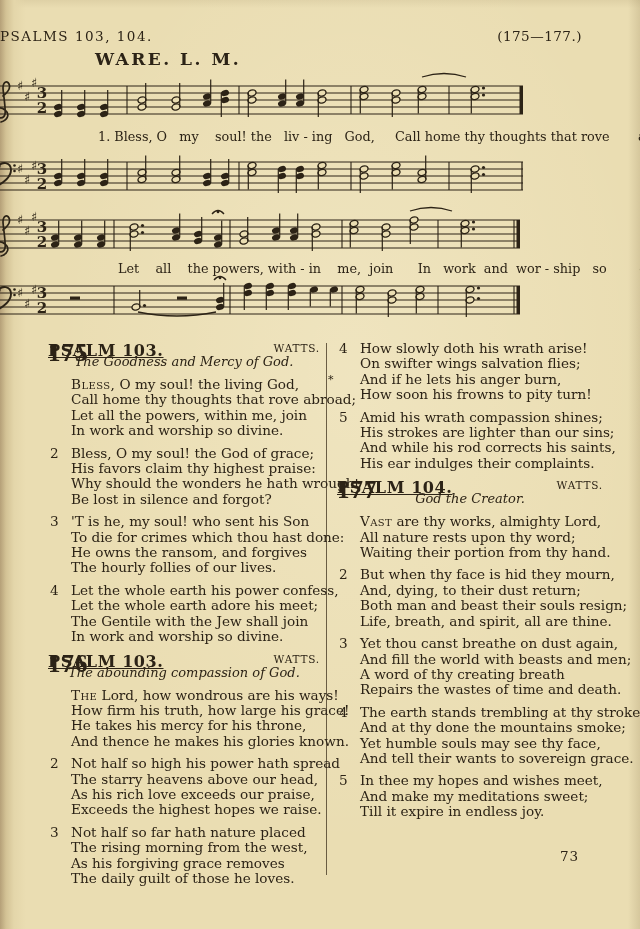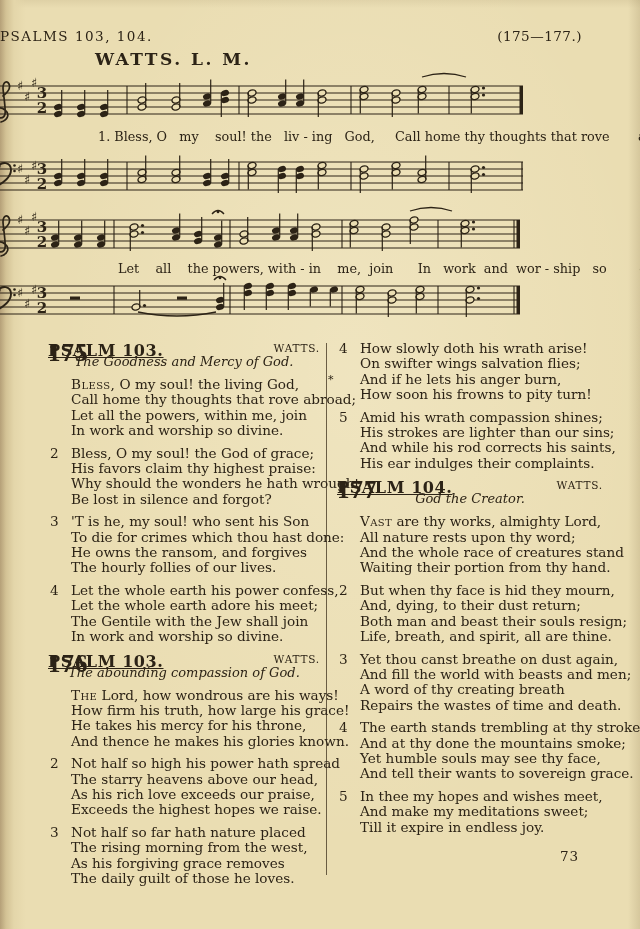--- a/index.html
+++ b/index.html
@@ -44,21 +44,21 @@
   .sc{font-variant:small-caps;letter-spacing:.4px;}
   .starmark{position:absolute;left:-9px;font-size:11px;}
   .pageno{position:absolute;top:848px;left:560px;font-size:13.5px;letter-spacing:1px;}
 </style>
 </head>
 <body>
 
 <div id="page">
   <div class="hdr-center">PSALMS 103, 104.</div>
   <div class="hdr-right">(175—177.)</div>
-  <div class="tune-title">WATTS.  L. M.</div>
+  <div class="tune-title">WARE.  L. M.</div>
 
   <svg id="music" width="640" height="265" viewBox="70 70 640 265" preserveAspectRatio="none">
       <line x1="56.5" y1="86" x2="56.5" y2="314" stroke="#2c2316" stroke-width="2.4"></line>
       <line x1="57" y1="86" x2="593" y2="86" stroke="#2c2316" stroke-width="1"></line>
       <line x1="57" y1="93" x2="593" y2="93" stroke="#2c2316" stroke-width="1"></line>
       <line x1="57" y1="100" x2="593" y2="100" stroke="#2c2316" stroke-width="1"></line>
       <line x1="57" y1="107" x2="593" y2="107" stroke="#2c2316" stroke-width="1"></line>
       <line x1="57" y1="114" x2="593" y2="114" stroke="#2c2316" stroke-width="1"></line>
       <path d="M 71 122 C 78 120 80 114 75 110
        C 69 105 63 110 66 115 C 68 119 74 119 75 114
@@ -406,21 +406,20 @@
         </div>
         <div class="hymn-head">
           <div class="hymn-num">177</div>
           <div class="hymn-psalm">PSALM 104.</div>
           <div class="hymn-author">WATTS.</div>
           <div class="hymn-sub">God the Creator.</div>
         </div>
         <div class="verse">
           <div class="vline"><span class="sc">Vast</span> are thy works, almighty Lord,</div>
           <div class="vline">All nature rests upon thy word;</div>
-          <div class="vline">And the whole race of creatures stand</div>
           <div class="vline">Waiting their portion from thy hand.</div>
         </div>
         <div class="verse">
           <span class="vnum">2</span>
           <div class="vline">But when thy face is hid they mourn,</div>
           <div class="vline">And, dying, to their dust return;</div>
           <div class="vline">Both man and beast their souls resign;</div>
           <div class="vline">Life, breath, and spirit, all are thine.</div>
         </div>
         <div class="verse">

